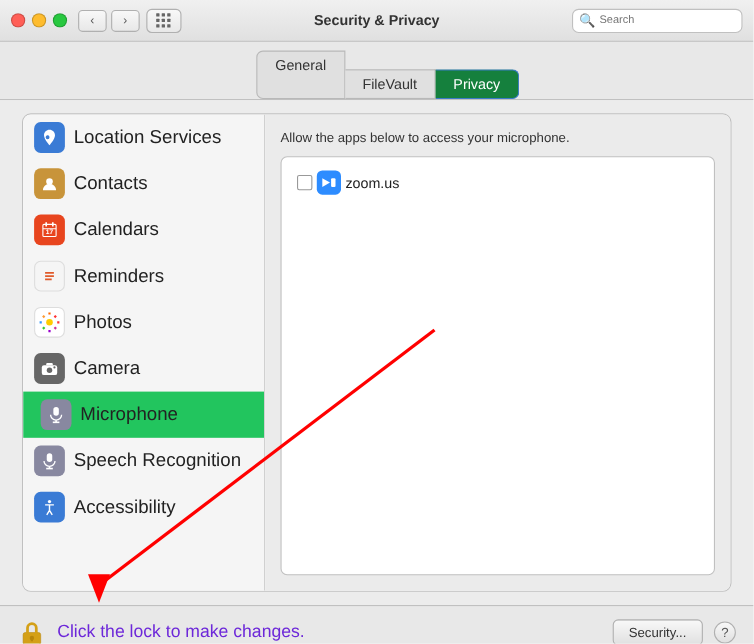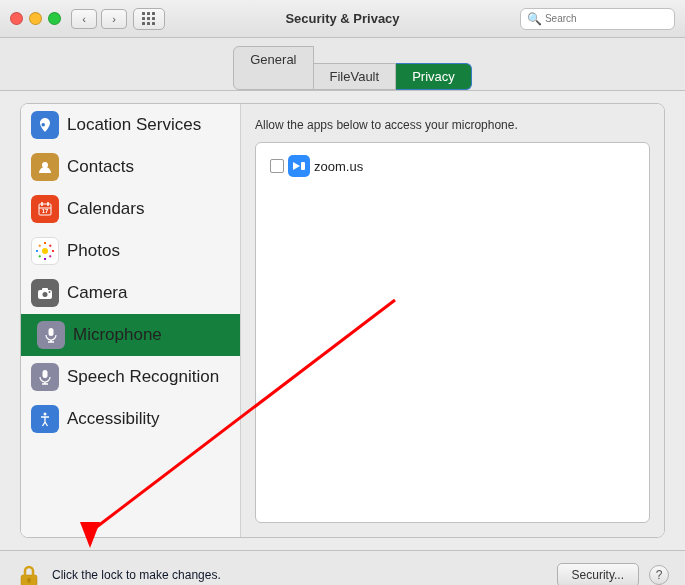--- a/index.html
+++ b/index.html
@@ -169,21 +169,21 @@
       overflow-y: auto;
       background: #f5f5f5;
     }
     .sidebar-item {
       display: flex;
       align-items: center;
       padding: 7px 10px;
       cursor: pointer;
       gap: 8px;
     }
-    .sidebar-item.selected { background: #15803d; padding-left: 16px; }
+    .sidebar-item.selected { background: #22c55e; padding-left: 16px; }
     .sidebar-item-icon {
       width: 28px;
       height: 28px;
       border-radius: 6px;
       display: flex;
       align-items: center;
       justify-content: center;
       flex-shrink: 0;
       font-size: 15px;
     }
@@ -269,22 +269,22 @@
     .lock-icon {
       width: 26px;
       height: 26px;
       color: #d4a017;
       font-size: 22px;
       display: flex;
       align-items: center;
       justify-content: center;
     }
     .lock-text {
-      font-size: 12px;
-      color: #0f172a;
+      font-size: 16px;
+      color: #6d28d9;
       flex: 1;
     }
     .advanced-btn {
       background: linear-gradient(to bottom, #f8f8f8, #e0e0e0);
       border: 1px solid #b0b0b0;
       border-radius: 5px;
       padding: 4px 14px;
       font-size: 12px;
       color: #333;
       cursor: pointer;
@@ -377,20 +377,30 @@
               <rect x="2" y="3" width="12" height="11" rx="1" stroke="white" stroke-width="1" fill="none"></rect>
               <line x1="5" y1="1" x2="5" y2="5" stroke="white" stroke-width="1.5"></line>
               <line x1="11" y1="1" x2="11" y2="5" stroke="white" stroke-width="1.5"></line>
               <line x1="2" y1="7" x2="14" y2="7" stroke="white" stroke-width="1"></line>
               <text x="8" y="12" text-anchor="middle" font-size="6" fill="white" font-weight="bold">17</text>
             </svg>
           </div>
           <span class="sidebar-item-label">Calendars</span>
         </div>
         <div class="sidebar-item">
+          <div class="sidebar-item-icon icon-reminders" style="background:#f5f5f5; border:1px solid #ddd;">
+            <svg width="16" height="16" viewBox="0 0 16 16">
+              <line x1="4" y1="5" x2="12" y2="5" stroke="#e05a2a" stroke-width="1.5"></line>
+              <line x1="4" y1="8" x2="12" y2="8" stroke="#e05a2a" stroke-width="1.5"></line>
+              <line x1="4" y1="11" x2="10" y2="11" stroke="#e05a2a" stroke-width="1.5"></line>
+            </svg>
+          </div>
+          <span class="sidebar-item-label">Reminders</span>
+        </div>
+        <div class="sidebar-item">
           <div class="sidebar-item-icon icon-photos" style="background:white; border:1px solid #ddd;">
             <svg width="20" height="20" viewBox="0 0 20 20">
               <circle cx="10" cy="10" r="3" fill="#ffcc00"></circle>
               <line x1="10" y1="3" x2="10" y2="1" stroke="#ff6600" stroke-width="2"></line>
               <line x1="10" y1="17" x2="10" y2="19" stroke="#9900cc" stroke-width="2"></line>
               <line x1="3" y1="10" x2="1" y2="10" stroke="#3399ff" stroke-width="2"></line>
               <line x1="17" y1="10" x2="19" y2="10" stroke="#ff3333" stroke-width="2"></line>
               <line x1="5.5" y1="5.5" x2="4" y2="4" stroke="#ff9933" stroke-width="2"></line>
               <line x1="14.5" y1="14.5" x2="16" y2="16" stroke="#cc3399" stroke-width="2"></line>
               <line x1="14.5" y1="5.5" x2="16" y2="4" stroke="#ff3333" stroke-width="2"></line>

